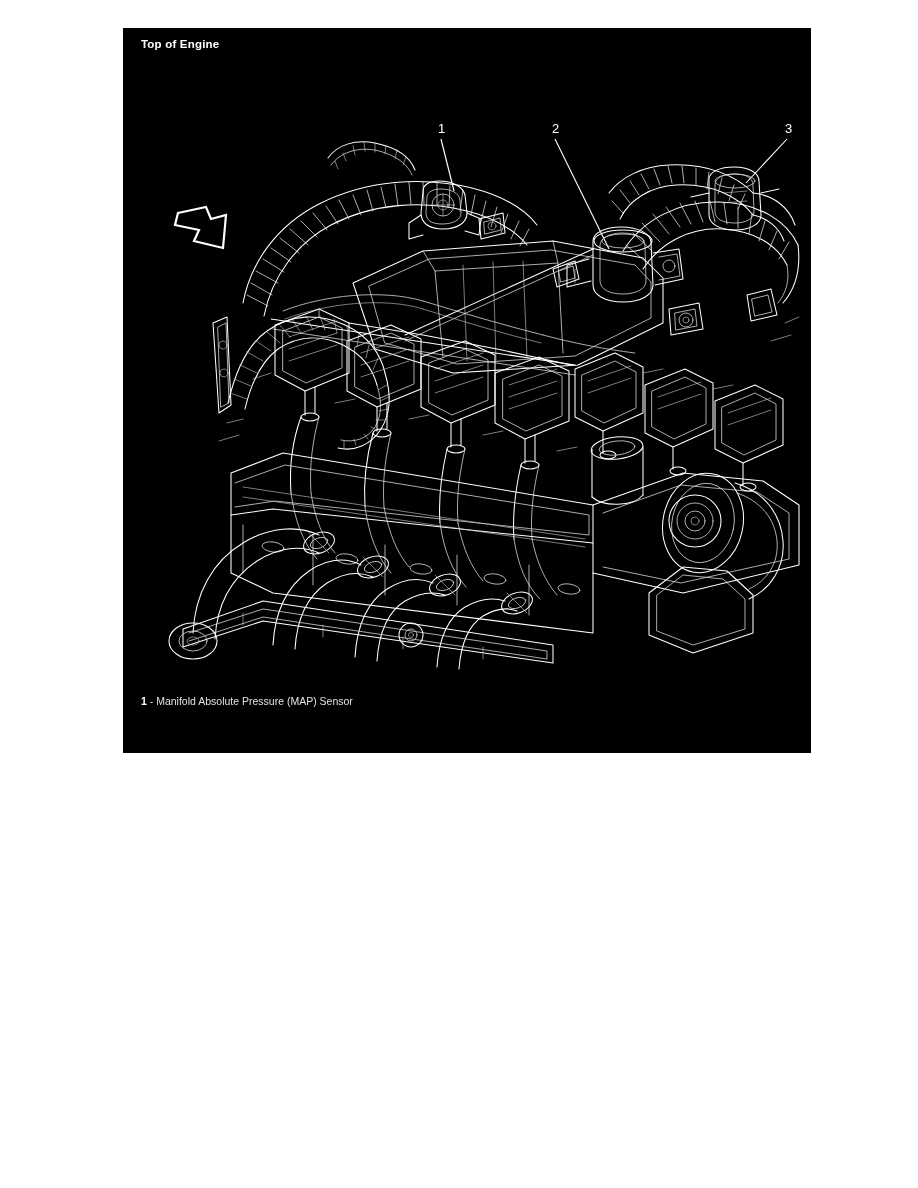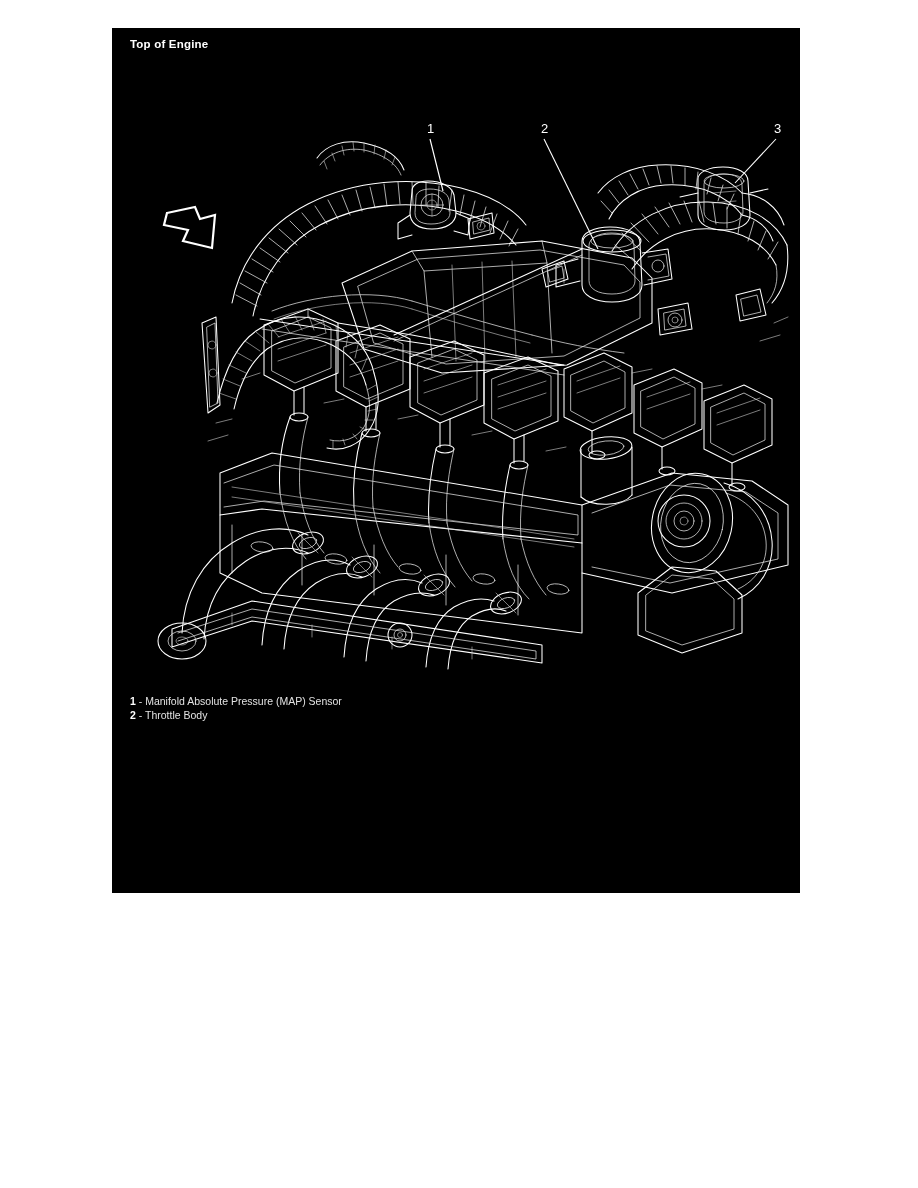--- a/index.html
+++ b/index.html
@@ -12,24 +12,24 @@
     width: 918px;
     height: 1188px;
     position: relative;
     font-family: "Liberation Sans", sans-serif;
     overflow: hidden;
   }
 
   
   #figure-panel {
     position: absolute;
-    left: 112px;
+    left: 123px;
     top: 28px;
     width: 688px;
-    height: 865px;
+    height: 725px;
     background: #000000;
   }
 
   #figure-title {
     position: absolute;
     left: 18px;
     top: 10px;
     color: #ffffff;
     font-size: 11.5px;
     font-weight: bold;
@@ -516,20 +516,15 @@
       </g>
     </svg>
   </div>
 
   <div id="legend">
     <div class="legend-row">
       <span class="legend-num">1</span>
       <span class="legend-dash">-</span>
       <span class="legend-text">Manifold Absolute Pressure (MAP) Sensor</span>
     </div>
-    <div class="legend-row">
-      <span class="legend-num">2</span>
-      <span class="legend-dash">-</span>
-      <span class="legend-text">Throttle Body</span>
-    </div>
   </div>
 
 </div>
 
 </body></html>

